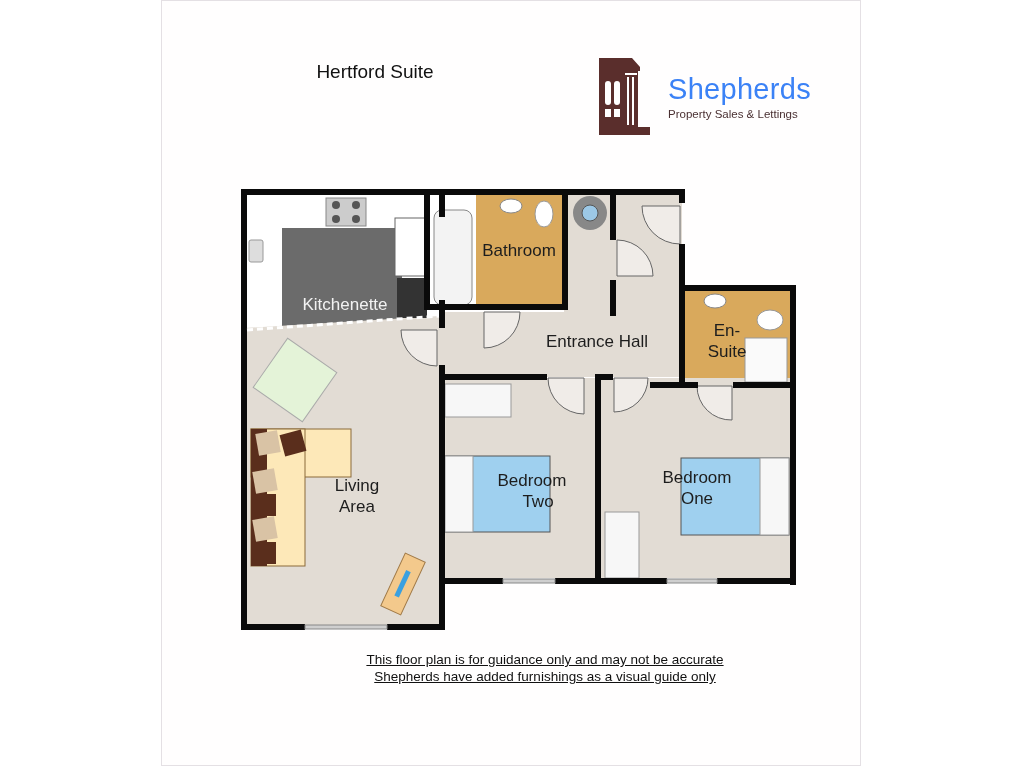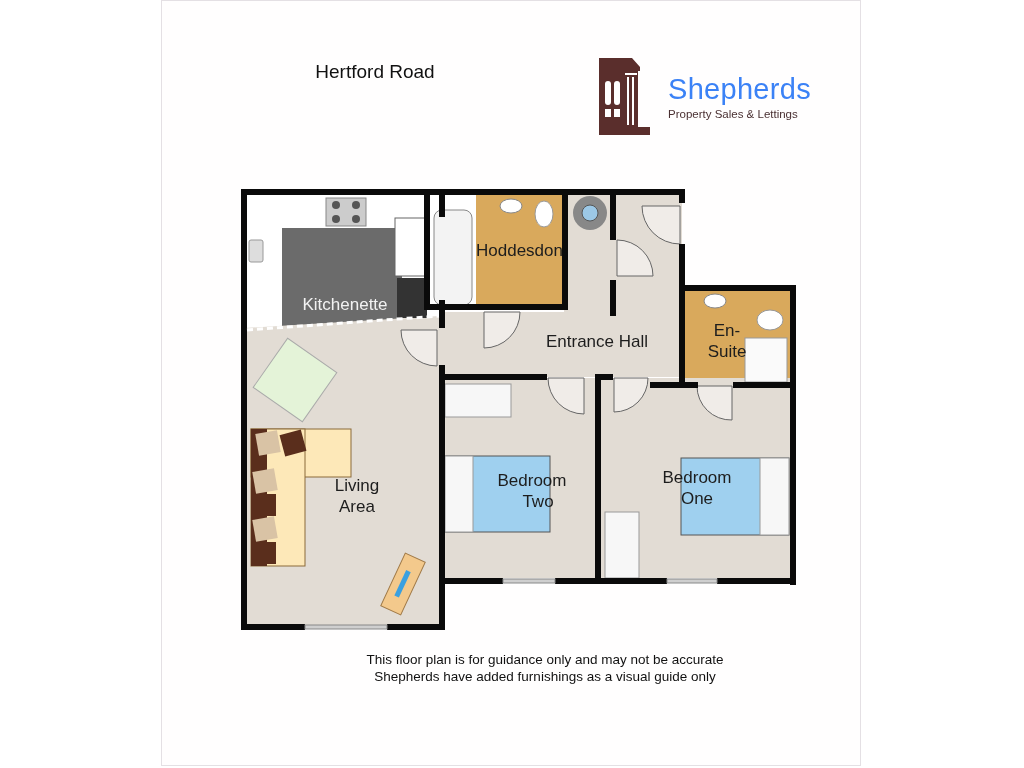--- a/index.html
+++ b/index.html
@@ -10,30 +10,30 @@
   .address { position:absolute; left:290px; top:60px; width:170px; text-align:center;
              font-size:19px; line-height:23px; color:#111; }
   .address div { white-space:nowrap; }
   .logo { position:absolute; left:598px; top:57px; width:210px; height:80px; }
   .logo-name { position:absolute; left:70px; top:16px; font-size:29px; color:#3b82f6; letter-spacing:0.3px; }
   .logo-tag { position:absolute; left:70px; top:51px; font-size:11.5px; color:#4a3032; white-space:nowrap; }
   .plan { position:absolute; left:0; top:0; width:1024px; height:768px; }
   .room-label { position:absolute; font-size:17px; color:#1d1d1d; text-align:center; line-height:21px; }
   .room-label.light { color:#f2f2f2; }
   .disclaimer { position:absolute; left:330px; top:651px; width:430px; text-align:center;
-                font-size:13.5px; line-height:17px; color:#111; }
+                font-size:13.5px; line-height:17px; color:#111;text-decoration:underline; }
   .disclaimer div { white-space:nowrap; }
 </style>
 </head>
 <body>
 
 <div class="card"></div>
 
 <div class="address">
-  <div>Hertford Road</div>
+  <div>Hertford Suite</div>
 </div>
 
 <div class="logo">
   <svg width="54" height="80" viewBox="0 0 54 80" style="position:absolute;left:0;top:0;">
     <path d="M1 1 H34 L42 10 V14 H40 V70 H52 V78 H1 Z" fill="#5a2e2c"></path>
     <rect x="7" y="24" width="6" height="24" rx="3" fill="#fff"></rect>
     <rect x="16" y="24" width="6" height="24" rx="3" fill="#fff"></rect>
     <rect x="7" y="52" width="6" height="8" fill="#fff"></rect>
     <rect x="16" y="52" width="6" height="8" fill="#fff"></rect>
     <rect x="29" y="20" width="2" height="48" fill="#fff"></rect>
@@ -145,21 +145,21 @@
   <g fill="#cfcfcf" stroke="#888">
     <rect x="305" y="625" width="82" height="4"></rect>
     <rect x="503" y="579" width="52" height="4"></rect>
     <rect x="667" y="579" width="50" height="4"></rect>
   </g>
 
   <line x1="247" y1="330" x2="439" y2="316" stroke="#fff" stroke-width="3" stroke-dasharray="6 4"></line>
 </svg>
 
 <div class="room-label light" style="left:290px;top:274px;width:110px;margin-top:20px;">Kitchenette</div>
-<div class="room-label" style="left:476px;top:240px;width:86px;">Hoddesdon</div>
+<div class="room-label" style="left:476px;top:240px;width:86px;">Bathroom</div>
 <div class="room-label" style="left:532px;top:331px;width:130px;">Entrance Hall</div>
 <div class="room-label" style="left:692px;top:320px;width:70px;">
   <div>En-</div>
   <div>Suite</div>
 </div>
 <div class="room-label" style="left:317px;top:475px;width:80px;">
   <div>Living</div>
   <div>Area</div>
 </div>
 <div class="room-label" style="left:492px;top:470px;width:80px;">

